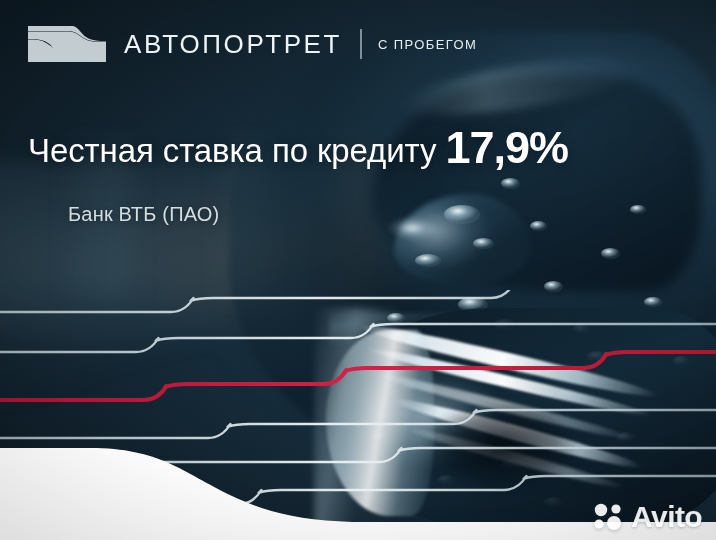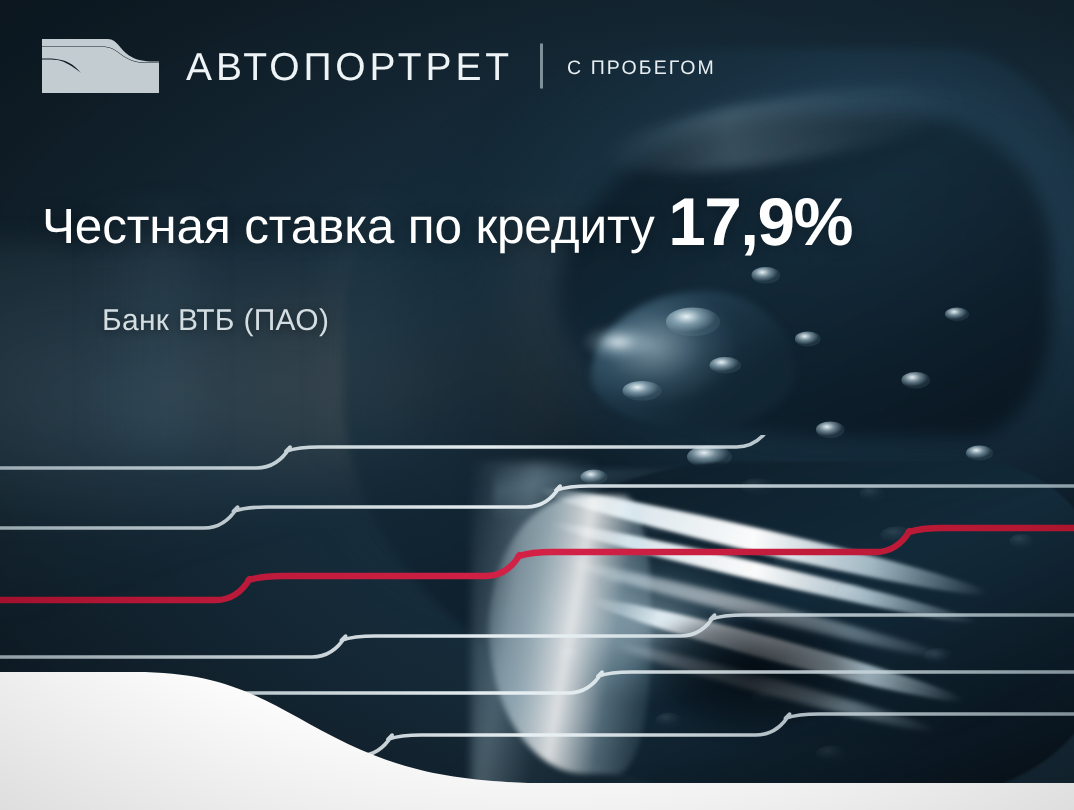--- a/index.html
+++ b/index.html
@@ -273,14 +273,23 @@
       <div id="brand-divider"></div>
       <div id="brand-sub">С ПРОБЕГОМ</div>
     </div>
   </div>
 
   <div id="headline">
     <div class="hl-line"><span>Честная ставка по кредиту </span><span id="rate-value">17,9%</span></div>
   </div>
   <div id="bank-note">Банк ВТБ (ПАО)</div>
 
+  <div id="avito">
+    <svg id="avito-dots" width="34" height="30" viewBox="0 0 34 30">
+      <circle cx="9" cy="8" r="6.2" fill="#ffffff"></circle>
+      <circle cx="24" cy="7" r="4.6" fill="#ffffff"></circle>
+      <circle cx="7" cy="22" r="4.6" fill="#ffffff"></circle>
+      <circle cx="22" cy="21" r="7" fill="#ffffff"></circle>
+    </svg>
+    <div id="avito-label">Avito</div>
+  </div>
 
 </div>
 
 </body></html>

